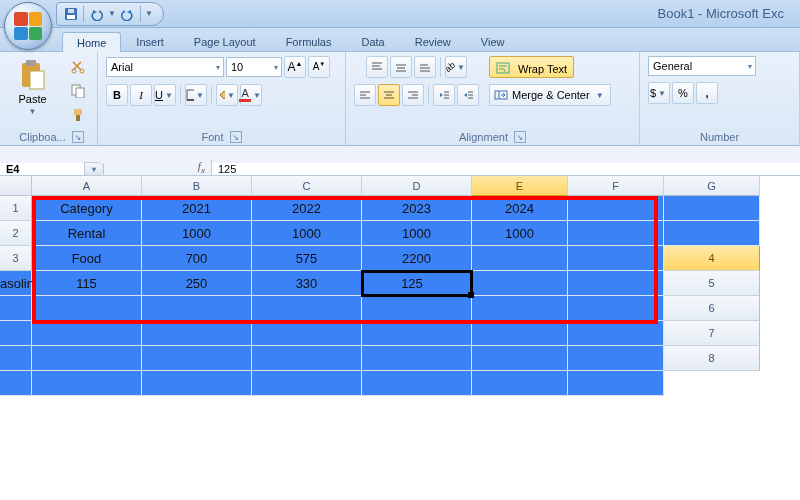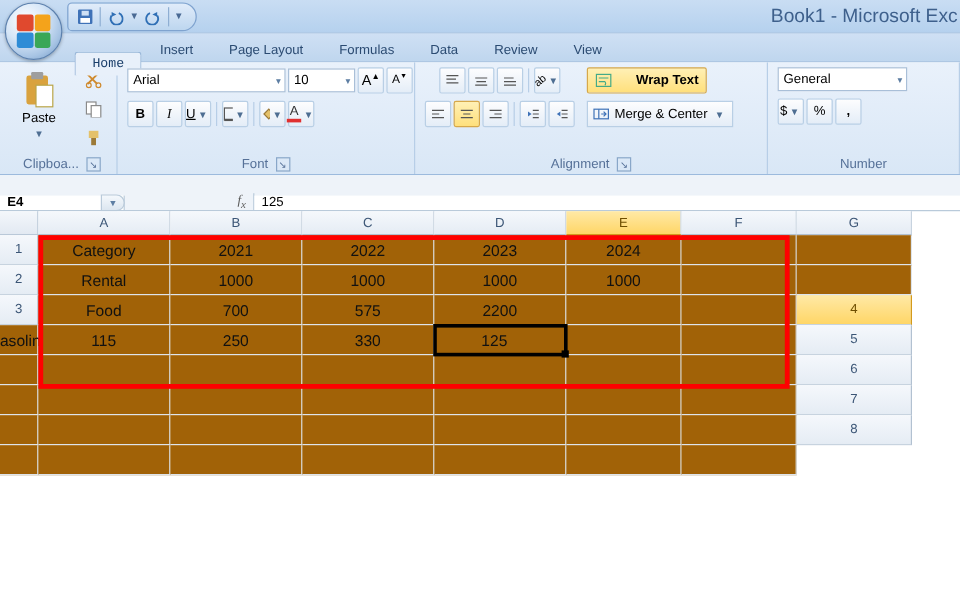--- a/index.html
+++ b/index.html
@@ -3,63 +3,63 @@
 <meta charset="utf-8">
 <style>
   * { box-sizing: border-box; }
   body { margin:0; font-family: Tahoma, Arial, sans-serif; font-size:11px; background:#fff; width:800px; height:500px; overflow:hidden; -webkit-font-smoothing:none; }
   
   .titlebar { height:28px; background:linear-gradient(#c9ddf3,#b5d1ee); border-bottom:1px solid #91b4db; display:flex; align-items:center; }
   .qat { display:flex; align-items:center; gap:4px; margin-left:56px; padding:0 10px 0 6px; height:24px; background:linear-gradient(#e1ecfa,#bdd6ef); border-radius:4px 12px 12px 4px; border:1px solid #7fa3cf; }
   .qat .icn { width:16px; height:16px; display:flex; align-items:center; justify-content:center; }
   .qat .sep { width:1px; height:16px; background:#8eaed3; }
   .qat .dd { font-size:8px; color:#4a6a94; }
-  .apptitle { flex:1; text-align:right; padding-right:2px; color:#3e608c; font-size:16px; white-space:nowrap; overflow:hidden; }
+  .apptitle { flex:1; text-align:right; padding-right:16px; color:#3e608c; font-size:13px; white-space:nowrap; overflow:hidden; }
   
   .officebtn { position:absolute; top:2px; left:4px; width:48px; height:48px; border-radius:50%; background:radial-gradient(circle at 35% 30%,#fff,#d6e6f7 40%,#a7c4e4 70%,#6a93c2); border:1px solid #5c80ad; z-index:10; box-shadow:0 1px 3px rgba(0,0,0,.3); display:flex; align-items:center; justify-content:center; }
   .officebtn .logo { width:28px; height:28px; display:grid; grid-template-columns:1fr 1fr; grid-template-rows:1fr 1fr; gap:1px; }
   .officebtn .logo span { border-radius:2px; }
   .lq1{background:#e0492e;} .lq2{background:#f4a31b;} .lq3{background:#2e8cd6;} .lq4{background:#3aa757;}
   
   .tabs { height:24px; background:linear-gradient(#cfe0f4,#bfd6ee); border-bottom:1px solid #9dbbdd; padding-left:62px; display:flex; align-items:flex-end; gap:0; }
   .tab { padding:4px 14px 3px; color:#2b4b72; border:1px solid transparent; border-bottom:none; border-radius:3px 3px 0 0; cursor:default; }
-  .tab.active { background:#e8f0fa; border-color:#9ab8d9 #9ab8d9 #e8f0fa; color:#1a3e6a; position:relative; top:12px;font-family:Liberation Mono, monospace; }
+  .tab.active { background:#e8f0fa; border-color:#9ab8d9 #9ab8d9 #e8f0fa; color:#1a3e6a; position:relative; top:1px; }
   
   .ribbon { height:94px; background:linear-gradient(#e9f1fb,#d9e7f6); border-bottom:1px solid #9cbadd; display:flex; padding-left:6px; }
   .group { display:flex; flex-direction:column; border-right:1px solid #b7cee7; padding:4px 8px 2px; }
   .gbody { flex:1; display:flex; gap:16px; align-items:flex-start; }
   .glabel { text-align:center; color:#567198; padding-top:2px; display:flex; justify-content:center; gap:6px; }
   .glabel .dl { width:12px; height:12px; border:1px solid #89a7c9; font-size:8px; display:flex; align-items:center; justify-content:center; color:#567198; }
   .col { display:flex; flex-direction:column; gap:2px; align-items:center; }
   .bigbtn { width:44px; display:flex; flex-direction:column; align-items:center; gap:2px; padding:2px 0; border:1px solid transparent; border-radius:3px; }
   .bigicon { width:30px; height:32px; }
   .smbtn { width:22px; height:22px; border:1px solid transparent; border-radius:2px; display:flex; align-items:center; justify-content:center; }
   .row { display:flex; align-items:center; gap:2px; }
   .sel { height:20px; border:1px solid #a9bfd8; background:#fff; display:flex; align-items:center; padding:0 14px 0 4px; position:relative; font-size:11px; }
   .sel::after { content:"▾"; position:absolute; right:3px; font-size:8px; color:#5d7ea3; }
   .numsel { width:56px; }
   .togglebtn { border:1px solid #b9cfe5; background:linear-gradient(#fdfdfe,#e4edf7); height:22px; display:flex; align-items:center; }
   .ddarrow { font-size:8px; color:#4e6e92; padding:0 2px; }
-  .wrap-hi { background:linear-gradient(#fff0b5,#ffe07c); border:1px solid #d6a84a; border-radius:2px; padding:2px 6px; display:flex; align-items:center; gap:20px; height:22px;font-weight:bold; }
+  .wrap-hi { background:linear-gradient(#fff0b5,#ffe07c); border:1px solid #d6a84a; border-radius:2px; padding:2px 6px; display:flex; align-items:flex-end; gap:8px; height:22px; }
   
   .fbar { height:30px; border-bottom:1px solid #b9cada; display:flex; align-items:flex-end; background:#eef3f9; }
   .namebox { width:104px; border-right:1px solid #b9cada; background:#fff; display:flex; align-items:center; padding:0 6px; font-weight:bold; position:relative; }
   .namebox .ndrop { position:absolute; right:-1px; top:-1px; bottom:-1px; width:20px; border:1px solid #b9cada; background:linear-gradient(#f4f8fc,#dce6f0); display:flex; align-items:center; justify-content:center; border-radius:0 10px 10px 0;}
   .namebox .ndrop::after{content:"▾"; font-size:8px; color:#5d7ea3;}
   .fbtns { width:108px; border-right:1px solid #b9cada; display:flex; align-items:center; justify-content:flex-end; gap:6px; padding-right:6px; }
   .fx { font-style:italic; font-family:'Times New Roman',serif; color:#5a5a5a; }
   .finput { flex:1; background:#fff; display:flex; align-items:center; padding:0 6px; }
   
   .sheet { display:grid; grid-template-columns:32px 110px 110px 110px 110px 96px 96px 96px; position:relative;}
   .corner { background:linear-gradient(#f4f7fb,#e2e9f2); border:1px solid #b9c8d8; border-top:none; border-left:none;}
   .colh { background:linear-gradient(#f5f8fc,#e5ecf4); border-right:1px solid #c7d3df; border-bottom:1px solid #b2c1d1; text-align:center; color:#3c5676; height:20px; line-height:20px; }
   .colh.active { background:linear-gradient(#ffe9a6,#ffd667); border-bottom-color:#d39a1d; color:#6e4e00;}
   .rowh { background:linear-gradient(#f5f8fc,#e5ecf4); border-right:1px solid #b2c1d1; border-bottom:1px solid #c7d3df; text-align:center; color:#3c5676; height:25px; line-height:25px;}
   .rowh.active { background:linear-gradient(#ffe9a6,#ffd667); border-right-color:#d39a1d; color:#6e4e00;}
-  .cell { background:#a16207; border-right:1px solid #dde4ec; border-bottom:1px solid #dde4ec; height:25px; display:flex; align-items:center; justify-content:center; font-family:Arial; font-size:13px; color:#111; }
+  .cell { background:#3b82f6; border-right:1px solid #dde4ec; border-bottom:1px solid #dde4ec; height:25px; display:flex; align-items:center; justify-content:center; font-family:Arial; font-size:13px; color:#111; }
   .cell.sel { outline:3px solid #000; outline-offset:-2px; z-index:2; position:relative; }
   .cell.sel::after { content:""; position:absolute; right:-3px; bottom:-3px; width:6px; height:6px; background:#000; }
   .redbox { position:absolute; border:4px solid #f00; pointer-events:none; left:32px; top:20px; width:626px; height:128px; z-index:5; }
   
   svg { display:block; }
 </style>
 </head>
 <body>
 
 <div class="titlebar">
@@ -146,21 +146,21 @@
     </div>
     <div class="glabel">
         <span>Clipboa...</span>
         <span class="dl">↘</span>
       </div>
   </div>
 
   <div class="group" style="width:248px">
     <div class="gbody" style="flex-direction:column; gap:6px; width:100%">
       <div class="row">
-        <div class="sel" style="width:132px">
+        <div class="sel" style="width:118px">
             <span>Arial</span>
           </div>
         <div class="sel numsel">
             <span>10</span>
           </div>
         <div class="smbtn togglebtn">
             <span style="font-size:12px">A<sup style="font-size:7px">▲</sup></span>
           </div>
         <div class="smbtn togglebtn">
             <span style="font-size:10px">A<sup style="font-size:6px">▼</sup></span>

